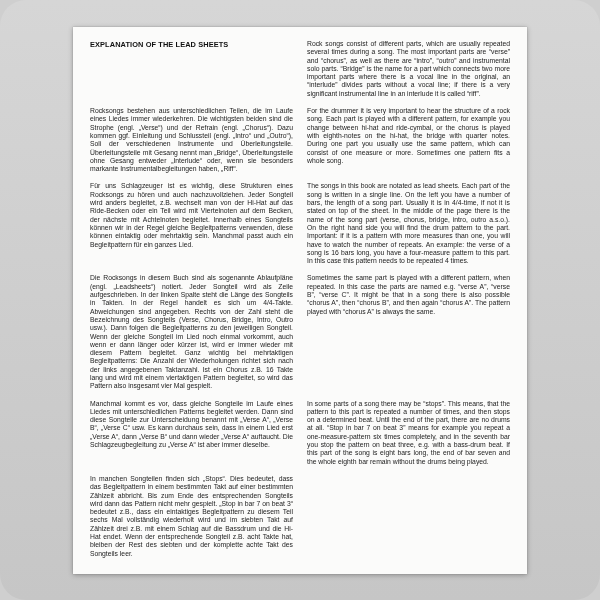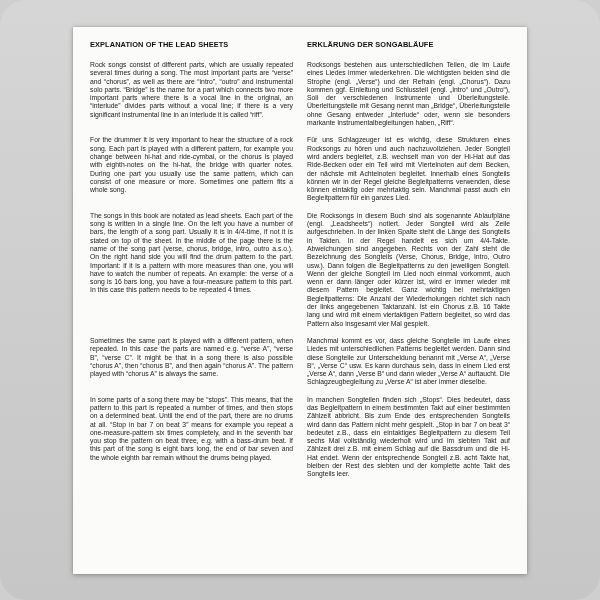--- a/index.html
+++ b/index.html
@@ -48,21 +48,20 @@
     }
   </style>
 </head>
 <body>
 
 <div class="photo">
   <div class="page">
     <div class="grid">
 
       <h2 class="col-title">EXPLANATION OF THE LEAD SHEETS</h2>
-      <h2 class="col-title">ERKLÄRUNG DER SONGABLÄUFE</h2>
 
       <p class="para">Rock songs consist of different parts, which are usually repeated several times during a song. The most important parts are “verse” and “chorus”, as well as there are “intro”, “outro” and instrumental solo parts. “Bridge” is the name for a part which connects two more important parts where there is a vocal line in the original, an “interlude” divides parts without a vocal line; if there is a very significant instrumental line in an interlude it is called “riff”.</p>
       <p class="para">Rocksongs bestehen aus unterschiedlichen Teilen, die im Laufe eines Liedes immer wiederkehren. Die wichtigsten beiden sind die Strophe (engl. „Verse“) und der Refrain (engl. „Chorus“). Dazu kommen ggf. Einleitung und Schlussteil (engl. „Intro“ und „Outro“), Soli der verschiedenen Instrumente und Überleitungsteile. Überleitungsteile mit Gesang nennt man „Bridge“, Überleitungsteile ohne Gesang entweder „Interlude“ oder, wenn sie besonders markante Instrumentalbegleitungen haben, „Riff“.</p>
 
       <p class="para">For the drummer it is very important to hear the structure of a rock song. Each part is played with a different pattern, for example you change between hi-hat and ride-cymbal, or the chorus is played with eighth-notes on the hi-hat, the bridge with quarter notes. During one part you usually use the same pattern, which can consist of one measure or more. Sometimes one pattern fits a whole song.</p>
       <p class="para">Für uns Schlagzeuger ist es wichtig, diese Strukturen eines Rocksongs zu hören und auch nachzuvollziehen. Jeder Songteil wird anders begleitet, z.B. wechselt man von der Hi-Hat auf das Ride-Becken oder ein Teil wird mit Viertelnoten auf dem Becken, der nächste mit Achtelnoten begleitet. Innerhalb eines Songteils können wir in der Regel gleiche Begleitpatterns verwenden, diese können eintaktig oder mehrtaktig sein. Manchmal passt auch ein Begleitpattern für ein ganzes Lied.</p>
 
       <p class="para">The songs in this book are notated as lead sheets. Each part of the song is written in a single line. On the left you have a number of bars, the length of a song part. Usually it is in 4/4-time, if not it is stated on top of the sheet. In the middle of the page there is the name of the song part (verse, chorus, bridge, intro, outro a.s.o.). On the right hand side you will find the drum pattern to the part. Important: if it is a pattern with more measures than one, you will have to watch the number of repeats. An example: the verse of a song is 16 bars long, you have a four-measure pattern to this part. In this case this pattern needs to be repeated 4 times.</p>
       <p class="para">Die Rocksongs in diesem Buch sind als sogenannte Ablaufpläne (engl. „Leadsheets“) notiert. Jeder Songteil wird als Zeile aufgeschrieben. In der linken Spalte steht die Länge des Songteils in Takten. In der Regel handelt es sich um 4/4-Takte. Abweichungen sind angegeben. Rechts von der Zahl steht die Bezeichnung des Songteils (Verse, Chorus, Bridge, Intro, Outro usw.). Dann folgen die Begleitpatterns zu den jeweiligen Songteil. Wenn der gleiche Songteil im Lied noch einmal vorkommt, auch wenn er dann länger oder kürzer ist, wird er immer wieder mit diesem Pattern begleitet. Ganz wichtig bei mehrtaktigen Begleitpatterns: Die Anzahl der Wiederholungen richtet sich nach der links angegebenen Taktanzahl. Ist ein Chorus z.B. 16 Takte lang und wird mit einem viertaktigen Pattern begleitet, so wird das Pattern also insgesamt vier Mal gespielt.</p>
 

